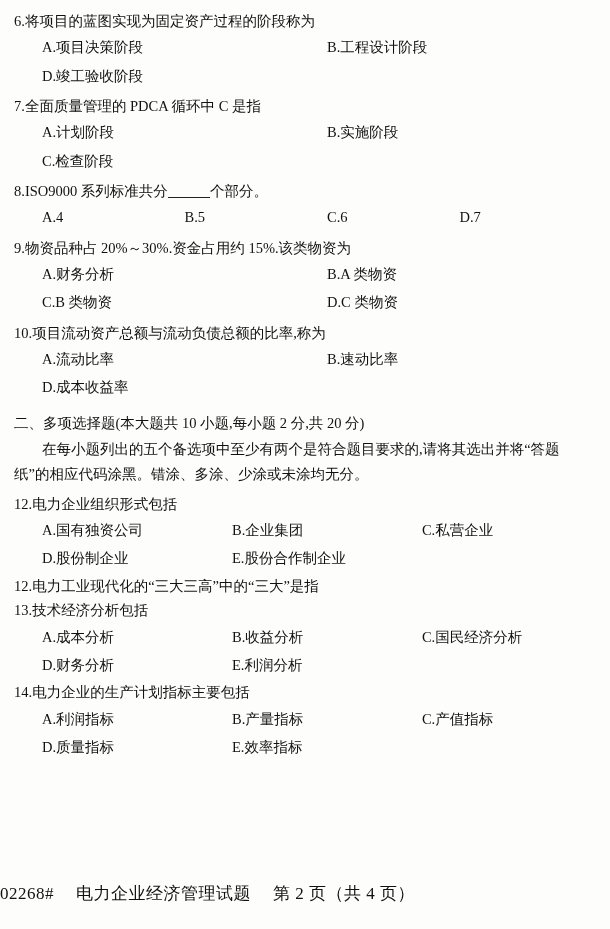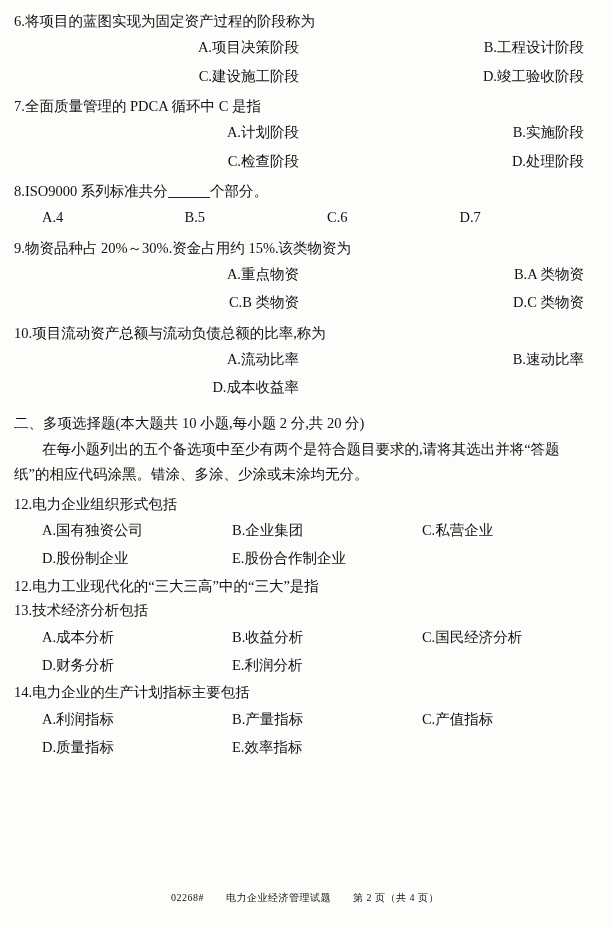--- a/index.html
+++ b/index.html
@@ -41,21 +41,20 @@
   .opt {
     font-size: 14.5px;
     line-height: 1.95;
     white-space: pre-wrap;
   }
   
   .cols2 .opt {
     width: 50%;
     box-sizing: border-box;
     padding-left: 28px;
-    text-align: right;
   }
   
   .cols4 .opt {
     width: 25%;
     box-sizing: border-box;
     padding-left: 28px;
   }
   .cols4 .opt:nth-child(4) {
     padding-left: 18px;
   }
@@ -82,22 +81,22 @@
     display: inline-block;
     width: 42px;
     border-bottom: 1px solid #222;
     vertical-align: -2px;
   }
   .footer {
     position: absolute;
     left: 0;
     right: 0;
     bottom: 24px;
-    text-align: center;
-    font-size: 10px;
+    text-align: left;
+    font-size: 17px;
     letter-spacing: 0.5px;
   }
   .footer .code {
     font-family: "Liberation Serif", serif;
   }
   .footer .gap {
     display: inline-block;
     width: 22px;
   }
   .sp-top { margin-top: 5px; }
@@ -106,49 +105,47 @@
 </head>
 <body>
 
 <div class="page">
 
   <div class="q sp-q">
     <div class="q-stem">6.将项目的蓝图实现为固定资产过程的阶段称为</div>
     <div class="opts cols2">
       <div class="opt">A.项目决策阶段</div>
       <div class="opt">B.工程设计阶段</div>
-      <div class="opt">C.建设施工阶段</div>
       <div class="opt">D.竣工验收阶段</div>
     </div>
   </div>
 
   <div class="q sp-q">
     <div class="q-stem">7.全面质量管理的 PDCA 循环中 C 是指</div>
     <div class="opts cols2">
       <div class="opt">A.计划阶段</div>
       <div class="opt">B.实施阶段</div>
       <div class="opt">C.检查阶段</div>
-      <div class="opt">D.处理阶段</div>
     </div>
   </div>
 
   <div class="q sp-q">
     <div class="q-stem"><span>8.ISO9000 系列标准共分</span><span class="blank-line"></span><span>个部分。</span></div>
     <div class="opts cols4">
       <div class="opt">A.4</div>
       <div class="opt">B.5</div>
       <div class="opt">C.6</div>
       <div class="opt">D.7</div>
     </div>
   </div>
 
   <div class="q sp-q">
     <div class="q-stem">9.物资品种占 20%～30%.资金占用约 15%.该类物资为</div>
     <div class="opts cols2">
-      <div class="opt">A.重点物资</div>
+      <div class="opt">A.财务分析</div>
       <div class="opt">B.A 类物资</div>
       <div class="opt">C.B 类物资</div>
       <div class="opt">D.C 类物资</div>
     </div>
   </div>
 
   <div class="q sp-q">
     <div class="q-stem">10.项目流动资产总额与流动负债总额的比率,称为</div>
     <div class="opts cols2">
       <div class="opt">A.流动比率</div>

